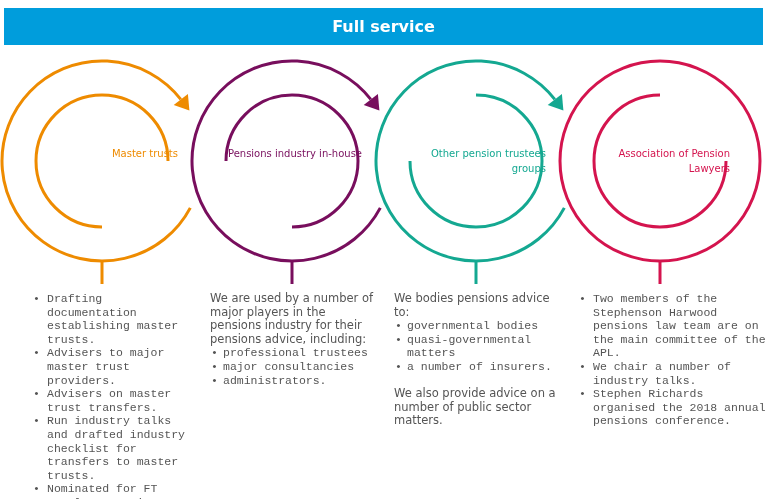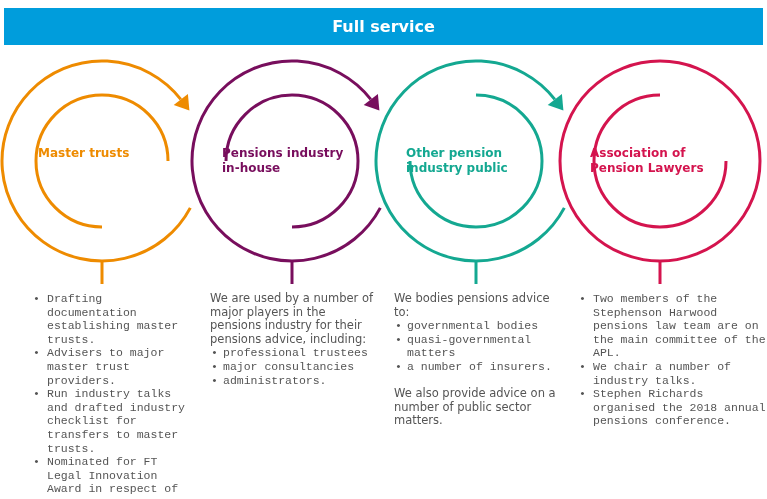--- a/index.html
+++ b/index.html
@@ -2,22 +2,22 @@
 <html><head>
 <meta charset="utf-8">
 <style>
   html, body { margin: 0; padding: 0; background: #ffffff; }
   body { width: 767px; height: 499px; position: relative; overflow: hidden;
          font-family: "DejaVu Sans", sans-serif; }
   .title-bar { position: absolute; left: 4px; top: 8px; width: 759px; height: 37px;
                background: #009ddc; color: #fff; font-weight: bold; font-size: 16px;
                display: flex; align-items: center; justify-content: center; }
   svg.diagram { position: absolute; left: 0; top: 0; }
-  .circle-label { position: absolute; text-align: left; font-weight: bold;
-                  font-size: 12px; line-height: 15px; width: 140px; }
+  .circle-label { position: absolute; text-align: right; font-weight: normal;
+                  font-size: 10px; line-height: 15px; width: 140px; }
   .desc { position: absolute; top: 292px; font-size: 11.5px; line-height: 13.6px;
           color: #555; font-family: "DejaVu Sans", sans-serif; }
   .desc ul { margin: 0; padding: 0; list-style: none; font-family: Liberation Mono, monospace; }
   .desc li { position: relative; padding-left: 13px; }
   .desc li::before { content: "•"; position: absolute; left: 1px; top: 0; }
   .desc.indent li { padding-left: 17px; }
   .desc.indent li::before { left: 3px; }
   .desc p { margin: 0; }
   .desc .gap { height: 13.6px; }
 </style>
@@ -46,30 +46,31 @@
     <line x1="660" y1="261" x2="660" y2="284" stroke="#d4144e" stroke-width="3"></line>
   </svg>
 
 <div class="circle-label" style="left:38px; top:146px; color:#ee8b00;">
   <span>Master trusts</span>
 </div>
 <div class="circle-label" style="left:222px; top:146px; color:#780e5d; width:140px;">
   <span>Pensions industry in-house</span>
 </div>
 <div class="circle-label" style="left:406px; top:146px; color:#14a891; width:140px;">
-  <span>Other pension industry public</span>
+  <span>Other pension trustees groups</span>
 </div>
 <div class="circle-label" style="left:590px; top:146px; color:#d4144e; width:140px;">
   <span>Association of Pension Lawyers</span>
 </div>
 
 <div class="desc indent" style="left:30px; width:160px;">
   <ul>
     <li>Drafting documentation establishing master trusts.</li>
     <li>Advisers to major master trust providers.</li>
+    <li>Advisers on master trust transfers.</li>
     <li>Run industry talks and drafted industry checklist for transfers to master trusts.</li>
     <li>Nominated for FT Legal Innovation Award in respect of master trusts.</li>
   </ul>
 </div>
 
 <div class="desc" style="left:210px; width:166px;">
   <p>We are used by a number of major players in the pensions industry for their pensions advice, including:</p>
   <ul>
     <li>professional trustees</li>
     <li>major consultancies</li>

